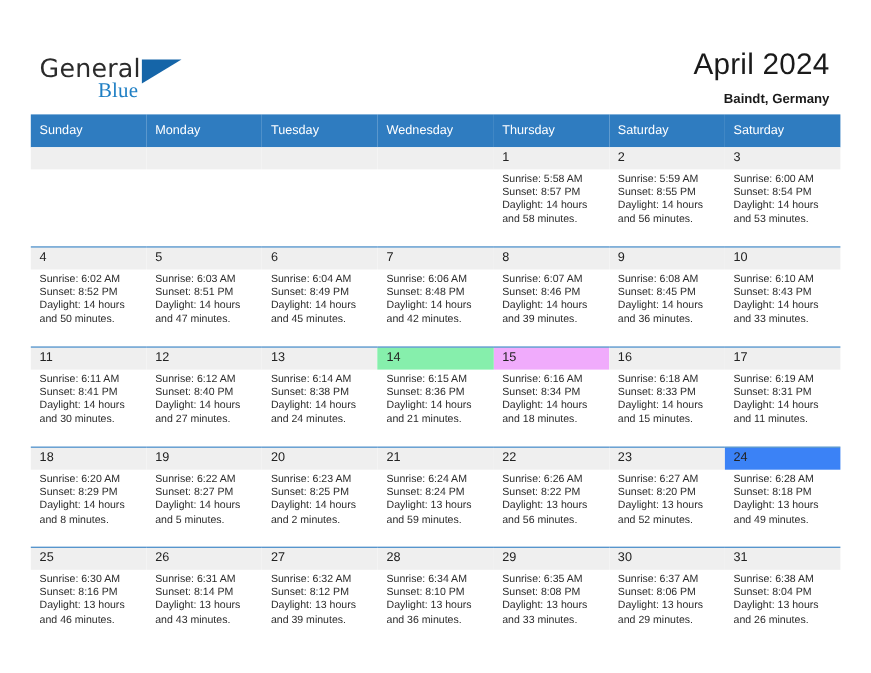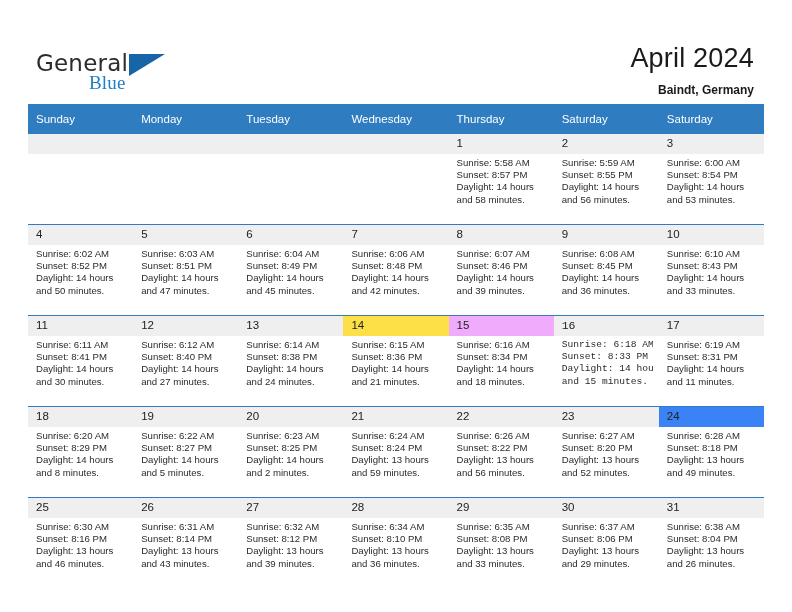--- a/index.html
+++ b/index.html
@@ -343,38 +343,38 @@
           <td style="border-top-color: rgb(47, 124, 192);">
             <span class="daynum" style="background: rgb(239, 239, 239);">13</span>
             <div class="cell-body">
               <div>Sunrise: 6:14 AM</div>
               <div>Sunset: 8:38 PM</div>
               <div>Daylight: 14 hours</div>
               <div>and 24 minutes.</div>
             </div>
           </td>
           <td style="border-top-color: rgb(47, 124, 192);">
-            <span class="daynum" style="background: #fde047;">14</span>
+            <span class="daynum" style="background: #86efac;">14</span>
             <div class="cell-body">
               <div>Sunrise: 6:15 AM</div>
               <div>Sunset: 8:36 PM</div>
               <div>Daylight: 14 hours</div>
               <div>and 21 minutes.</div>
             </div>
           </td>
           <td style="border-top-color: rgb(47, 124, 192);">
             <span class="daynum" style="background: #f0abfc;">15</span>
             <div class="cell-body">
               <div>Sunrise: 6:16 AM</div>
               <div>Sunset: 8:34 PM</div>
               <div>Daylight: 14 hours</div>
               <div>and 18 minutes.</div>
             </div>
           </td>
-          <td style="border-top-color: rgb(47, 124, 192); font-family: Liberation Mono, monospace;">
+          <td style="border-top-color: rgb(47, 124, 192);">
             <span class="daynum" style="background: rgb(239, 239, 239);">16</span>
             <div class="cell-body">
               <div>Sunrise: 6:18 AM</div>
               <div>Sunset: 8:33 PM</div>
               <div>Daylight: 14 hours</div>
               <div>and 15 minutes.</div>
             </div>
           </td>
           <td style="border-top-color: rgb(47, 124, 192);">
             <span class="daynum" style="background: rgb(239, 239, 239);">17</span>

